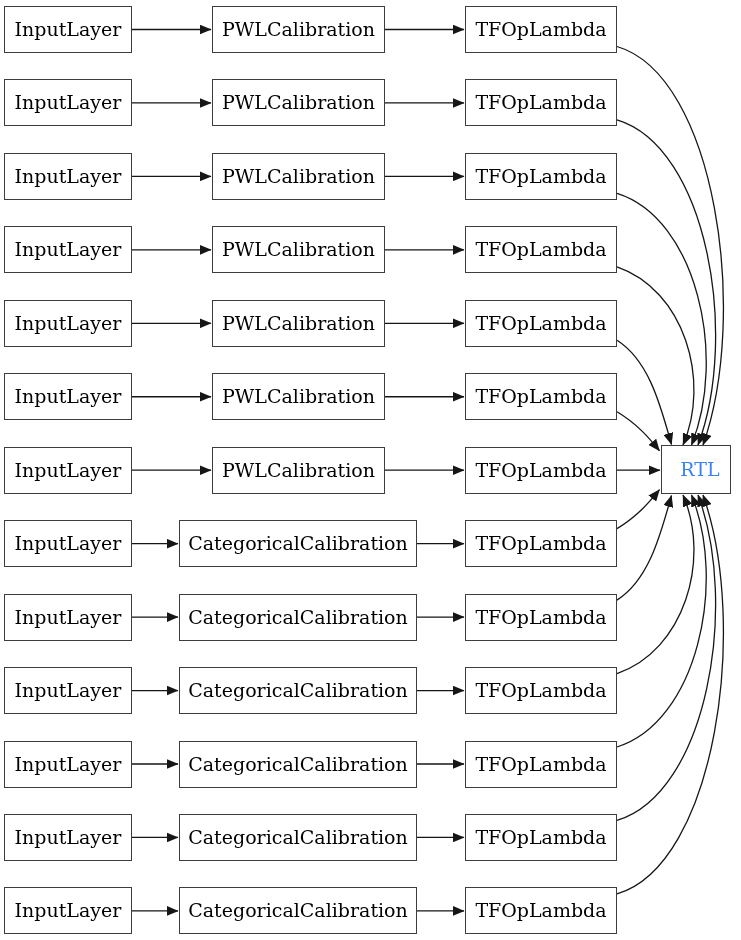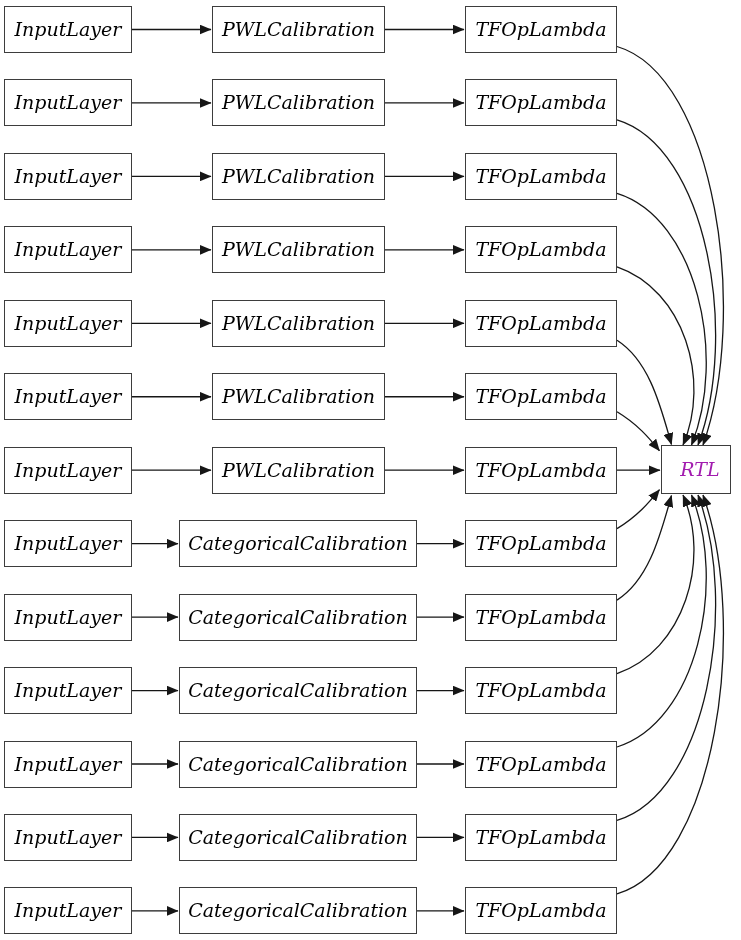--- a/index.html
+++ b/index.html
@@ -9,21 +9,20 @@
     width: 741px;
     height: 940px;
     overflow: hidden;
     font-family: "DejaVu Serif", "Liberation Serif", serif;
   }
   #diagram {
     position: relative;
     width: 741px;
     height: 724px;
     background: #ffffff;
-    font-style: italic;
   }
   #edges {
     position: absolute;
     left: 0;
     top: 0;
     width: 741px;
     height: 940px;
   }
   .node {
     position: absolute;
@@ -125,14 +124,14 @@
       <div class="node" style="left: 4px; top: 740.5px; width: 128px; height: 47px; border-color: rgb(61, 61, 61); background: rgb(255, 255, 255); color: rgb(0, 0, 0);">InputLayer</div>
       <div class="node" style="left: 179px; top: 740.5px; width: 238px; height: 47px; border-color: rgb(61, 61, 61); background: rgb(255, 255, 255); color: rgb(0, 0, 0);">CategoricalCalibration</div>
       <div class="node" style="left: 465px; top: 740.5px; width: 152px; height: 47px; border-color: rgb(61, 61, 61); background: rgb(255, 255, 255); color: rgb(0, 0, 0);">TFOpLambda</div>
       <div class="node" style="left: 4px; top: 813.95px; width: 128px; height: 47px; border-color: rgb(61, 61, 61); background: rgb(255, 255, 255); color: rgb(0, 0, 0);">InputLayer</div>
       <div class="node" style="left: 179px; top: 813.95px; width: 238px; height: 47px; border-color: rgb(61, 61, 61); background: rgb(255, 255, 255); color: rgb(0, 0, 0);">CategoricalCalibration</div>
       <div class="node" style="left: 465px; top: 813.95px; width: 152px; height: 47px; border-color: rgb(61, 61, 61); background: rgb(255, 255, 255); color: rgb(0, 0, 0);">TFOpLambda</div>
       <div class="node" style="left: 4px; top: 887.4px; width: 128px; height: 47px; border-color: rgb(61, 61, 61); background: rgb(255, 255, 255); color: rgb(0, 0, 0);">InputLayer</div>
       <div class="node" style="left: 179px; top: 887.4px; width: 238px; height: 47px; border-color: rgb(61, 61, 61); background: rgb(255, 255, 255); color: rgb(0, 0, 0);">CategoricalCalibration</div>
       <div class="node" style="left: 465px; top: 887.4px; width: 152px; height: 47px; border-color: rgb(61, 61, 61); background: rgb(255, 255, 255); color: rgb(0, 0, 0);">TFOpLambda</div>
     </div>
-  <div class="node" id="rtl-node" style="left: 661px; top: 445px; width: 70px; height: 49px; border-color: rgb(61, 61, 61); background: rgb(255, 255, 255); color: #a21caf; padding-left: 8px;">RTL</div>
+  <div class="node" id="rtl-node" style="left: 661px; top: 445px; width: 70px; height: 49px; border-color: rgb(61, 61, 61); background: rgb(255, 255, 255); color: #3b82f6; padding-left: 8px;">RTL</div>
 </div>
 
 </body></html>

